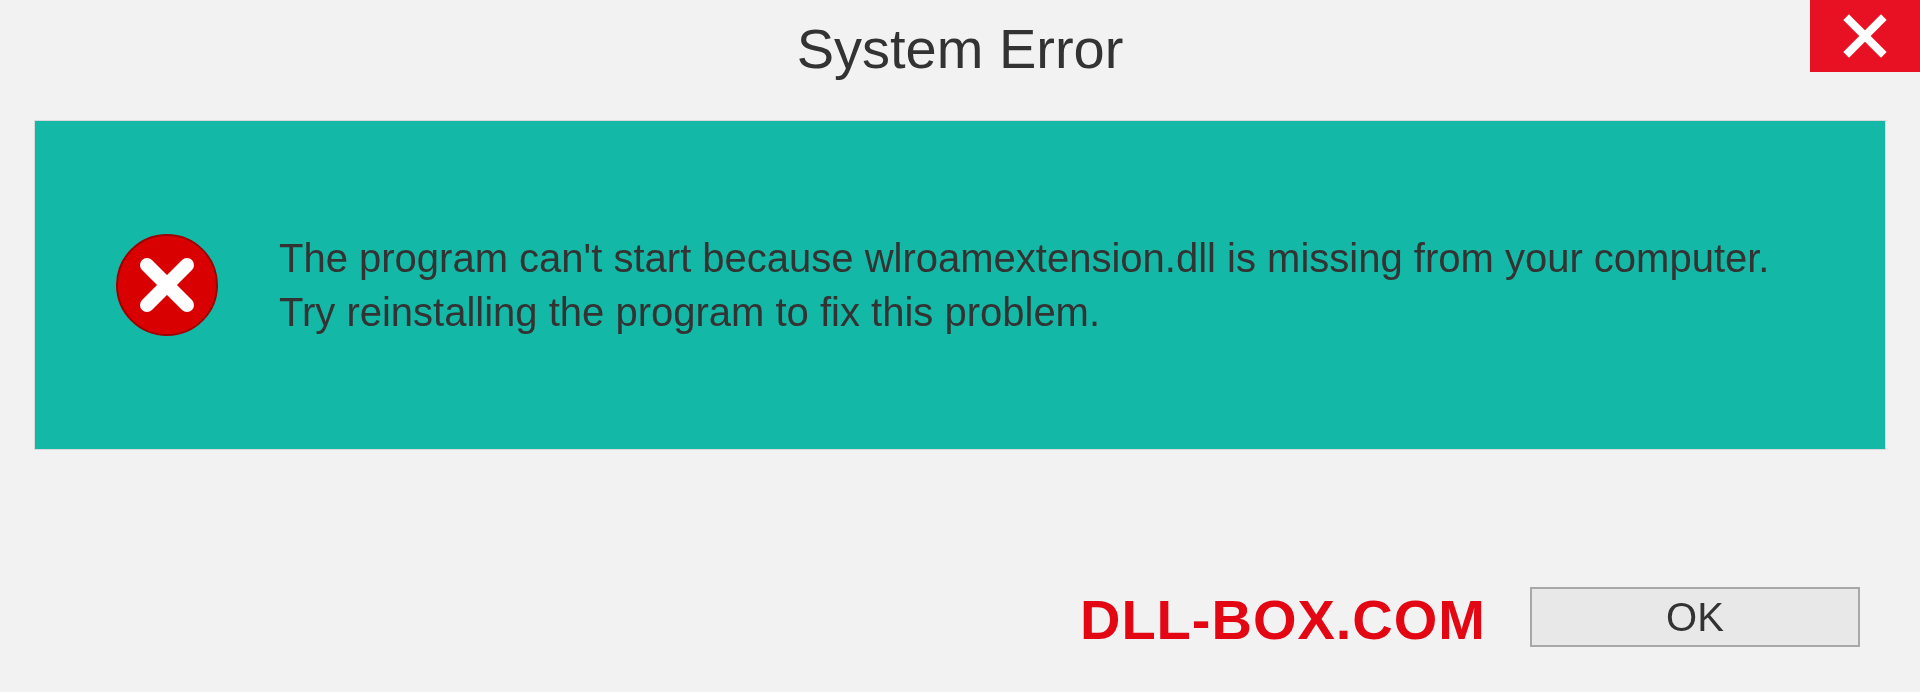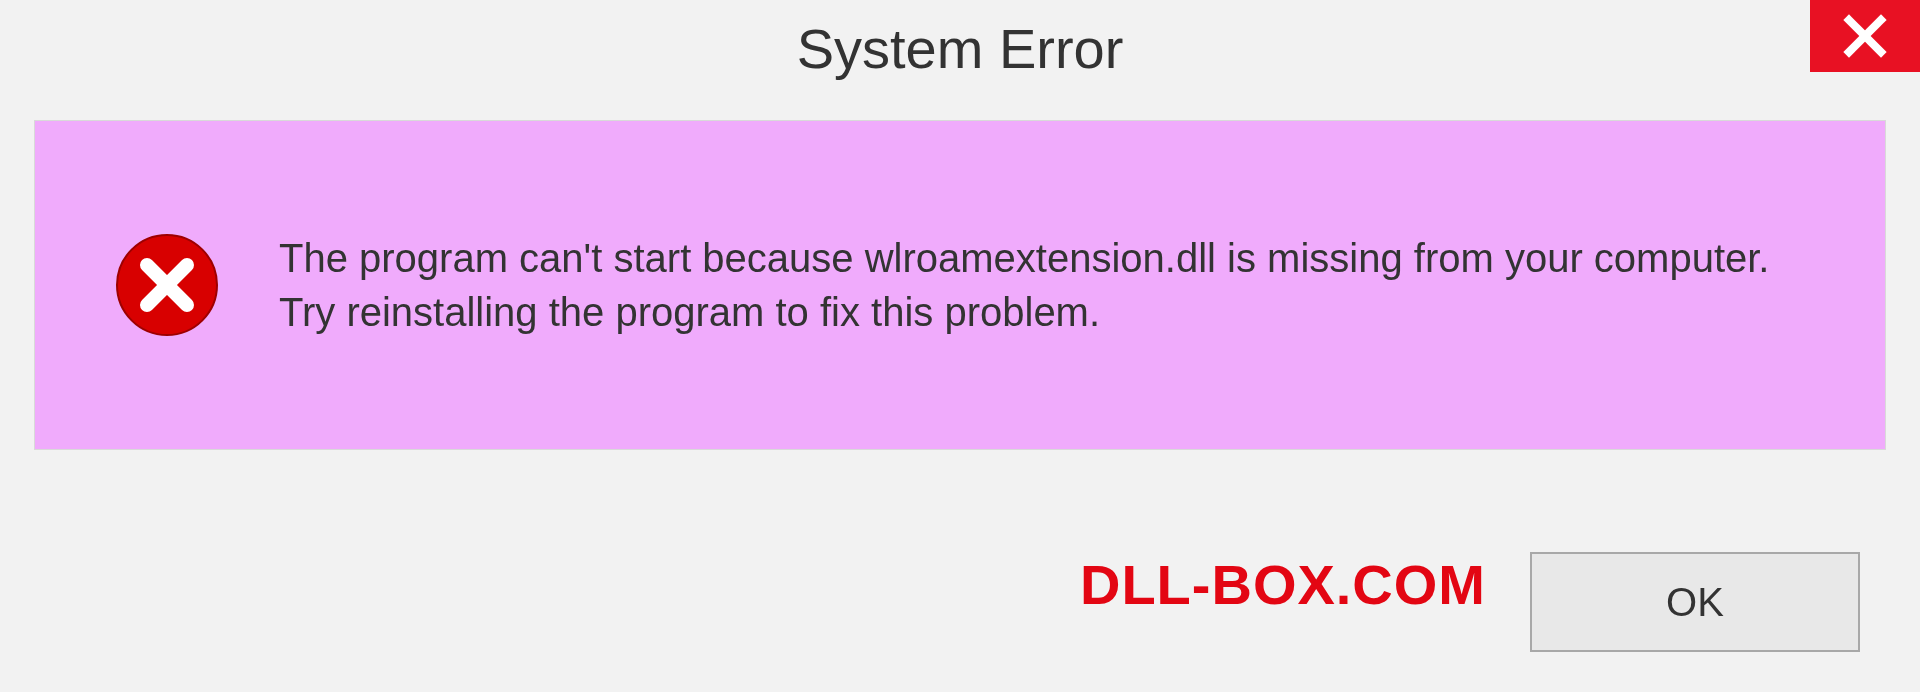--- a/index.html
+++ b/index.html
@@ -40,21 +40,21 @@
       align-items: center;
       justify-content: center;
       cursor: pointer;
     }
     .close-btn svg {
       width: 44px;
       height: 44px;
     }
     .content-panel {
       margin: 20px 34px 0 34px;
-      background: #f0abfc;
+      background: #14b8a6;
       border: 1px solid #d9d9d9;
       height: 330px;
       display: flex;
       align-items: center;
       padding: 0 60px 0 80px;
       gap: 60px;
     }
     .error-icon {
       width: 104px;
       height: 104px;
@@ -83,21 +83,21 @@
     }
     .watermark {
       font-size: 56px;
       font-weight: 800;
       color: #e30613;
       letter-spacing: 1px;
       font-family: Arial, sans-serif;
     }
     .ok-btn {
       width: 330px;
-      height: 100px;
+      height: 60px;
       background: #e8e8e8;
       border: 2px solid #a8a8a8;
       font-size: 40px;
       color: #333;
       display: flex;
       align-items: center;
       justify-content: center;
       cursor: pointer;
       font-family: "Segoe UI", Arial, sans-serif;
     }

